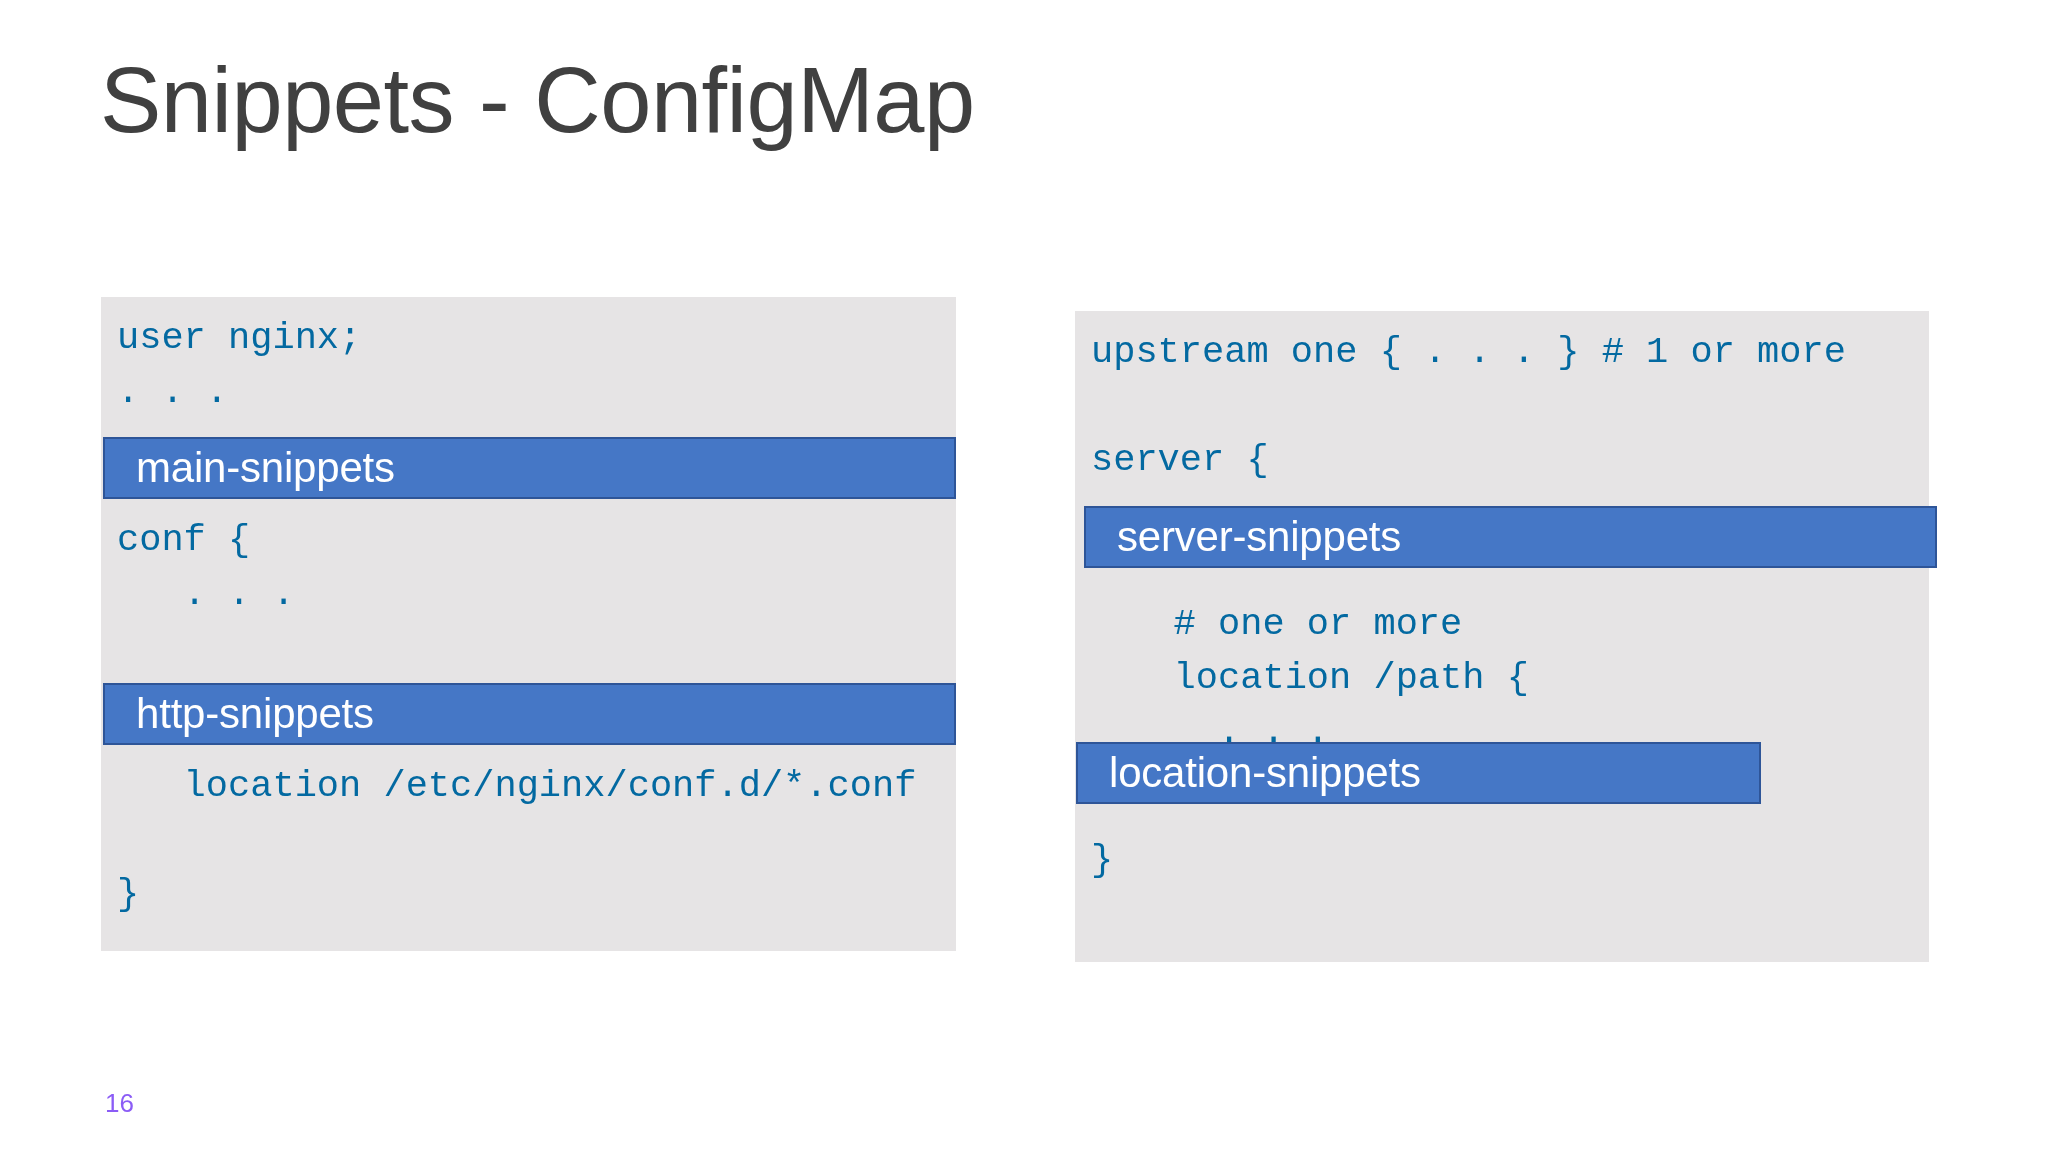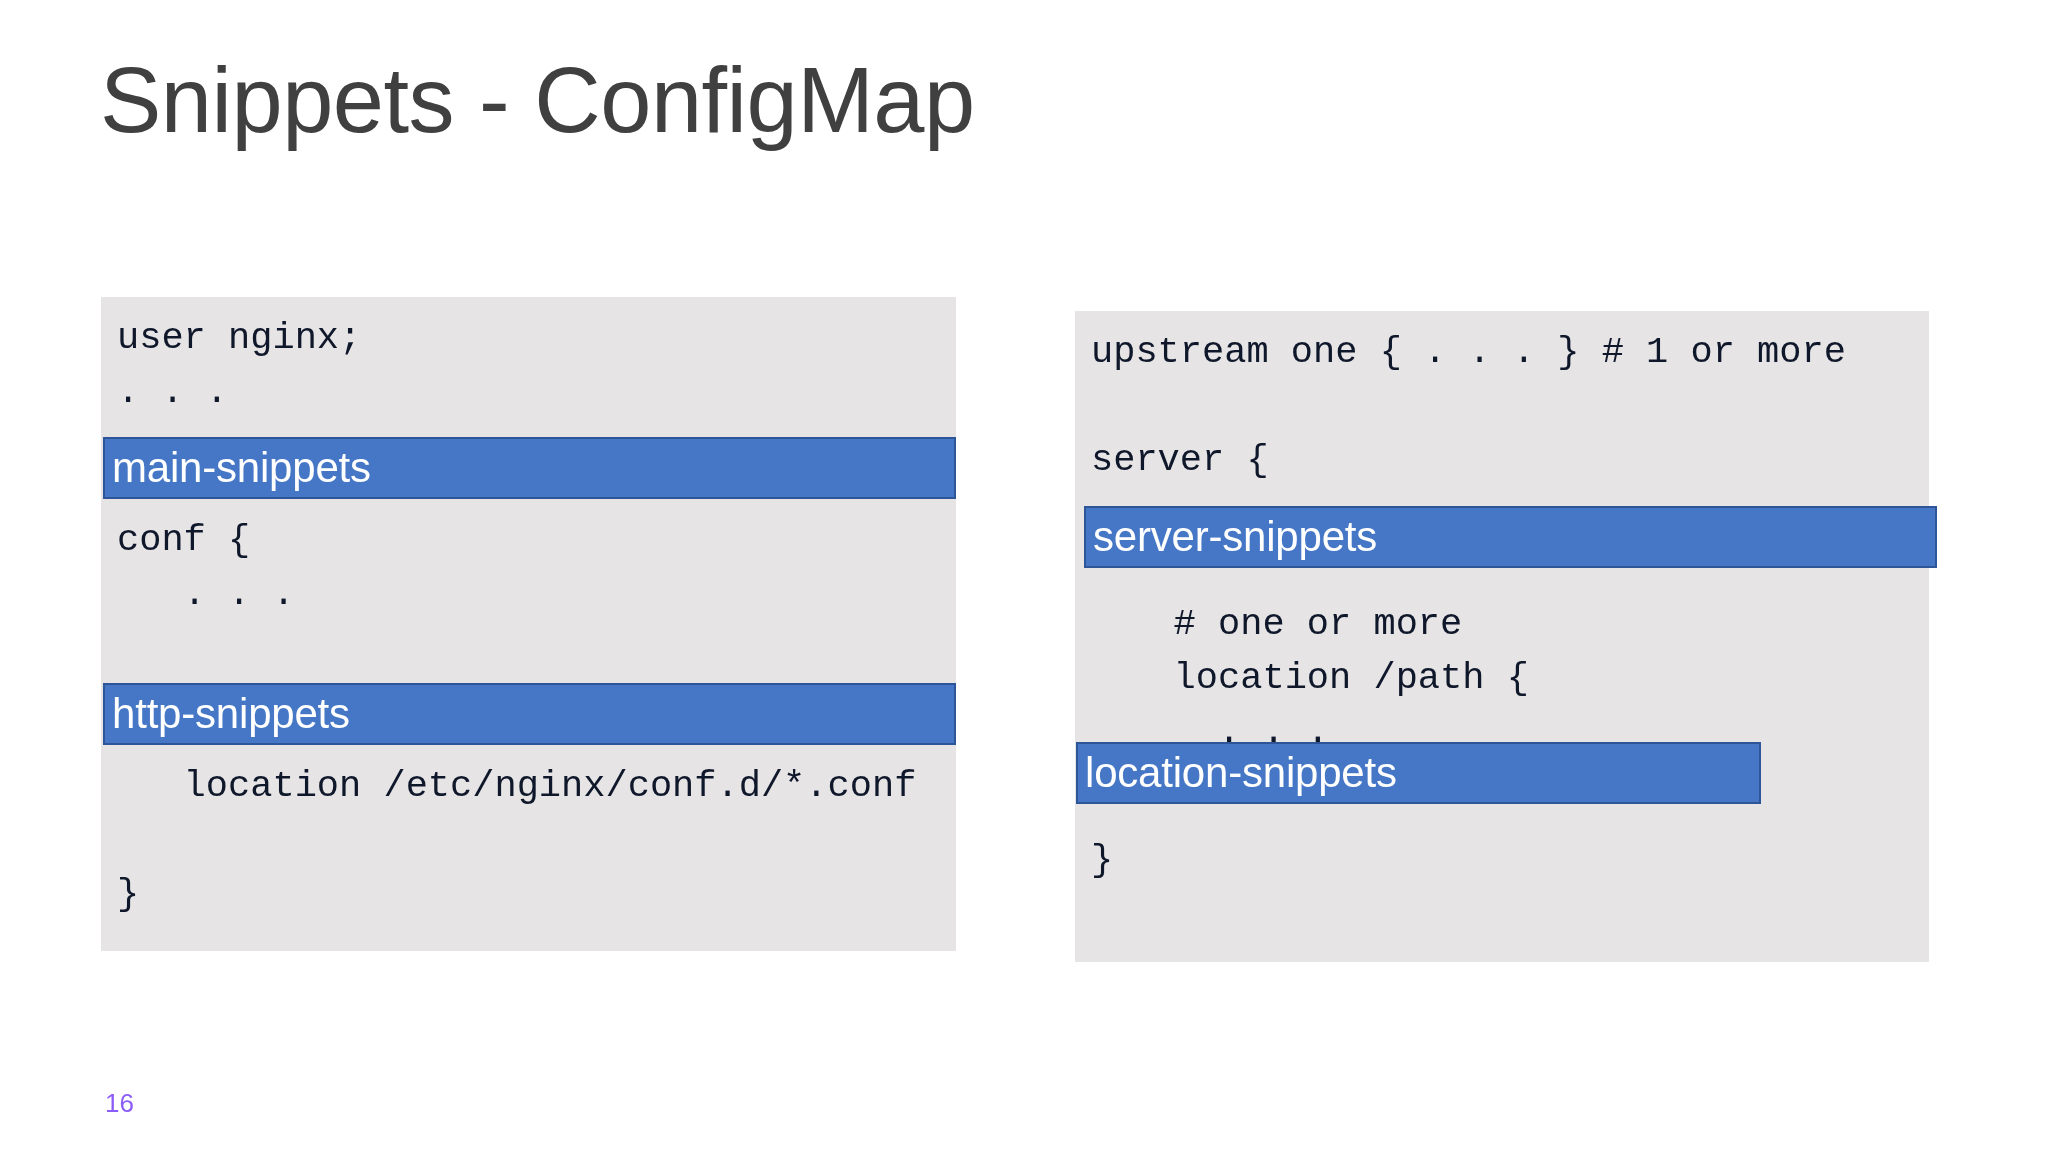--- a/index.html
+++ b/index.html
@@ -51,38 +51,38 @@
   .code-lines {
     position: absolute;
     left: 0;
     top: 0;
     width: 100%;
     padding: 14px 0 0 16px;
     box-sizing: border-box;
     font-family: "Liberation Mono", "DejaVu Sans Mono", monospace;
     font-size: 37px;
     line-height: 54px;
-    color: #0f172a;
+    color: #0369a1;
     white-space: pre;
     letter-spacing: 0px;
   }
 
   
   .snippet-bar {
     position: absolute;
     background: #4577C6;
     border: 2px solid #2E5598;
     box-sizing: border-box;
     display: flex;
     align-items: center;
     color: #ffffff;
     font-family: "Liberation Sans", sans-serif;
     font-size: 42px;
     font-weight: 400;
-    padding-left: 7px;
+    padding-left: 31px;
     letter-spacing: -0.2px;
   }
 
   
   #bar-main {
     left: 103px;
     top: 437px;
     width: 853px;
     height: 62px;
   }

